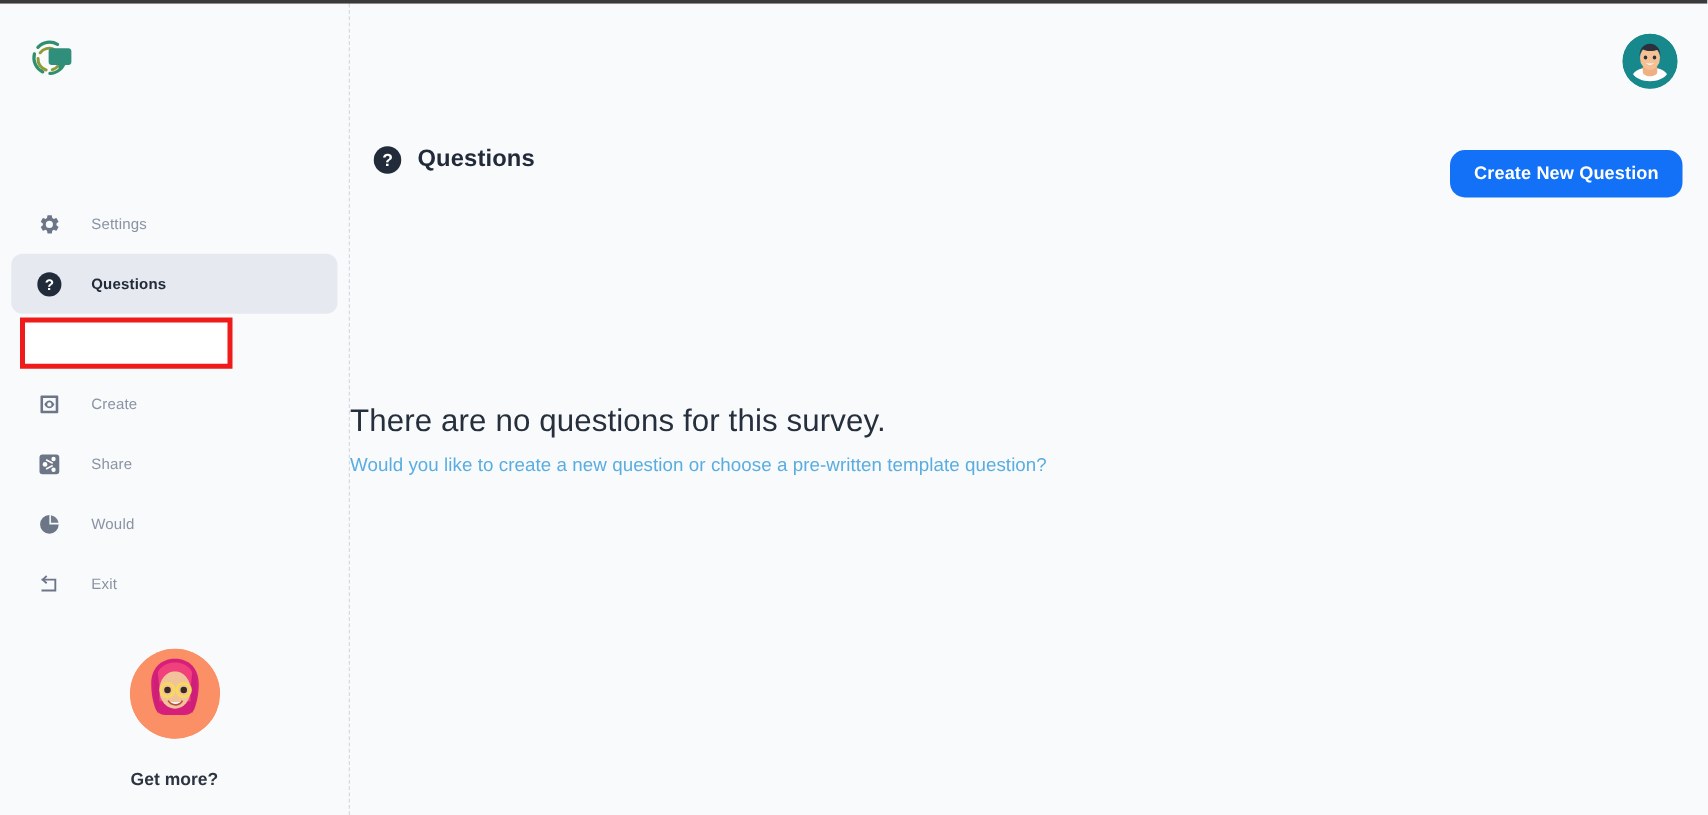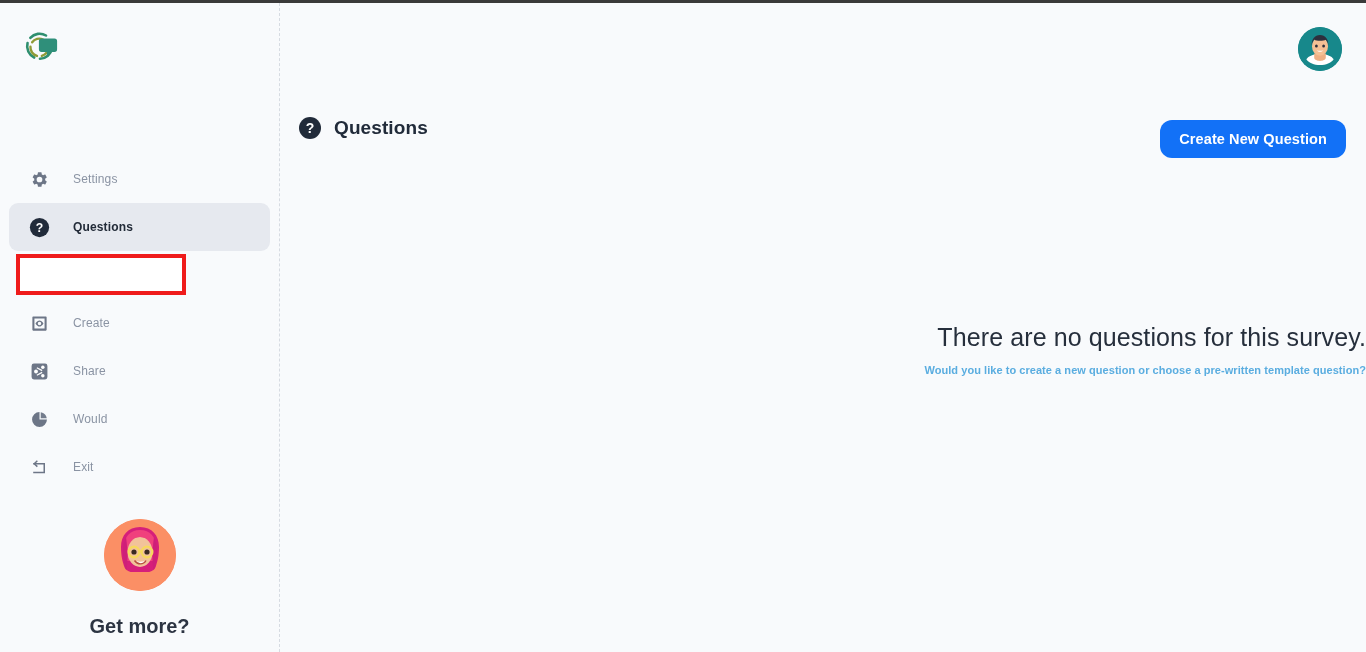--- a/index.html
+++ b/index.html
@@ -106,21 +106,21 @@
   .promo-avatar {
     width: 72px; height: 72px;
     margin: 0 auto;
     border-radius: 50%;
     background: radial-gradient(circle at 40% 35%, #ffa279 0%, #fb8a62 55%, #f8815a 100%);
     position: relative;
     overflow: hidden;
   }
   .promo-label {
     margin-top: 24px;
-    font-size: 20px;
+    font-size: 14px;
     font-weight: bold;
     color: #2c3442;
   }
 
   
   #main {
     position: absolute;
     left: 280px; top: 0;
     width: 1086px; height: 649px;
     background: #f8fafc;
@@ -182,34 +182,33 @@
     font-size: 14.5px;
     font-weight: bold;
     letter-spacing: .1px;
     cursor: pointer;
   }
 
   #empty-state {
     position: absolute;
     left: 0; top: 320px;
     width: 1086px;
-    text-align: right;
+    text-align: left;
   }
   .empty-title {
     font-size: 25px;
     color: #262f3c;
     letter-spacing: .1px;
   }
   .empty-sub {
     margin-top: 12px;
-    font-size: 11px;
+    font-size: 15px;
     color: #5aade0;
     letter-spacing: .05px;
     cursor: pointer;
-    font-weight: bold;
   }
 </style>
 </head>
 <body>
 
 <div id="app">
 
   <div id="sidebar">
 
     <div class="logo-wrap">

